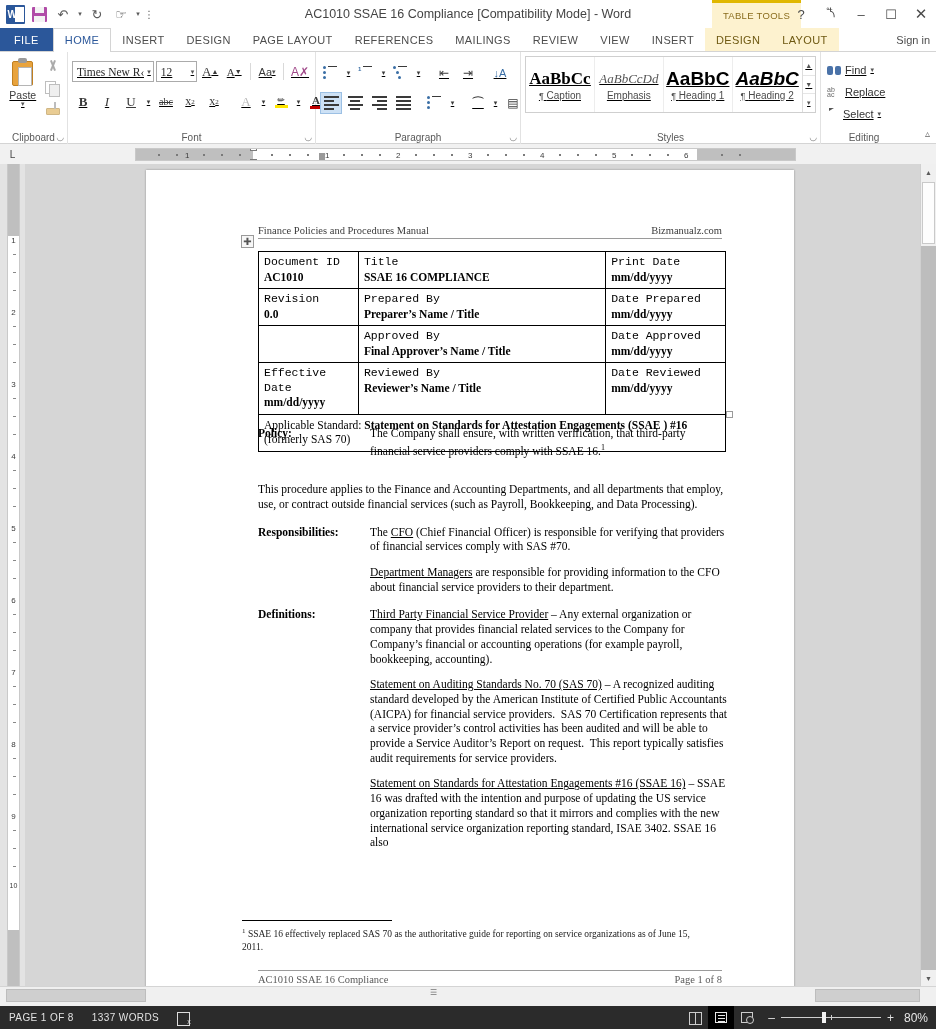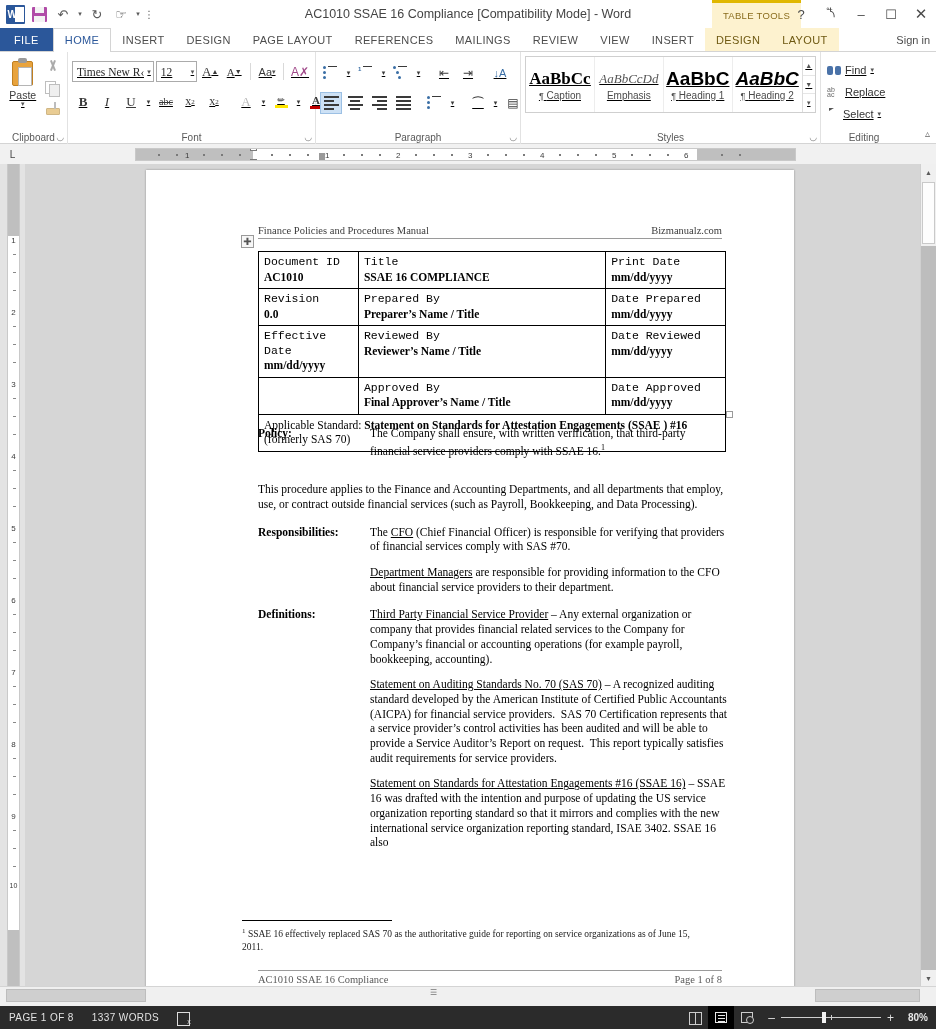--- a/index.html
+++ b/index.html
@@ -438,21 +438,21 @@
   .vb-print i{position:absolute;left:2px;width:7px;height:1px;background:#e8e8e8;}
   .vb-print i:nth-child(1){top:2px;} .vb-print i:nth-child(2){top:5px;} .vb-print i:nth-child(3){top:8px;}
   .vb-web { width:12px;height:11px;border:1px solid #ccc;position:relative;}
   .vb-web:after{content:"";position:absolute;right:-2px;bottom:-2px;width:6px;height:6px;border:1px solid #ccc;border-radius:50%;background:#2b2b2b;}
   .zoom-ctrl { display:flex; align-items:center; gap:5px; padding:0 7px; }
   .zm-sign { font-size:12px; color:#e0e0e0; width:9px; text-align:center; }
   .zm-track { position:relative; width:100px; height:11px; }
   .zm-line { position:absolute; left:0; right:0; top:5px; height:1px; background:#cfcfcf; }
   .zm-mid { position:absolute; left:50%; top:3px; width:1px; height:5px; background:#cfcfcf; }
   .zm-thumb { position:absolute; left:41px; top:0; width:4px; height:11px; background:#f2f2f2; }
-  .zm-pct { font-size:10px; color:#e6e6e6; min-width:26px; text-align:right;font-weight:bold; }
+  .zm-pct { font-size:12px; color:#e6e6e6; min-width:26px; text-align:right; }
 </style>
 </head>
 <body>
 
 <div class="titlebar">
   <div class="qat">
     <div class="qat-btn">
       <div class="word-logo">
           <span class="wl-doc"></span>
           <span class="wl-w">W</span>
@@ -846,43 +846,43 @@
             <span class="cell-lbl">Prepared By</span>
             <span class="cell-val">Preparer’s Name / Title</span>
           </td>
           <td>
             <span class="cell-lbl">Date Prepared</span>
             <span class="cell-val">mm/dd/yyyy</span>
           </td>
         </tr>
         <tr>
           <td>
+            <span class="cell-lbl">&nbsp;</span>
+                <span class="cell-val">&nbsp;</span>
+          </td>
+          <td>
+            <span class="cell-lbl">Approved By</span>
+            <span class="cell-val">Final Approver’s Name / Title</span>
+          </td>
+          <td>
+            <span class="cell-lbl">Date Approved</span>
+            <span class="cell-val">mm/dd/yyyy</span>
+          </td>
+        </tr>
+        <tr>
+          <td>
             <span class="cell-lbl">Effective Date</span>
             <span class="cell-val">mm/dd/yyyy</span>
           </td>
           <td>
             <span class="cell-lbl">Reviewed By</span>
             <span class="cell-val">Reviewer’s Name / Title</span>
           </td>
           <td>
             <span class="cell-lbl">Date Reviewed</span>
-            <span class="cell-val">mm/dd/yyyy</span>
-          </td>
-        </tr>
-        <tr>
-          <td>
-            <span class="cell-lbl">&nbsp;</span>
-                <span class="cell-val">&nbsp;</span>
-          </td>
-          <td>
-            <span class="cell-lbl">Approved By</span>
-            <span class="cell-val">Final Approver’s Name / Title</span>
-          </td>
-          <td>
-            <span class="cell-lbl">Date Approved</span>
             <span class="cell-val">mm/dd/yyyy</span>
           </td>
         </tr>
         <tr>
           <td colspan="3">
             <span>Applicable Standard: </span><span style="font-weight:bold;">Statement on Standards for Attestation Engagements (SSAE ) #16</span><span> (formerly SAS 70)</span>
           </td>
         </tr>
       </tbody>
         </table>

